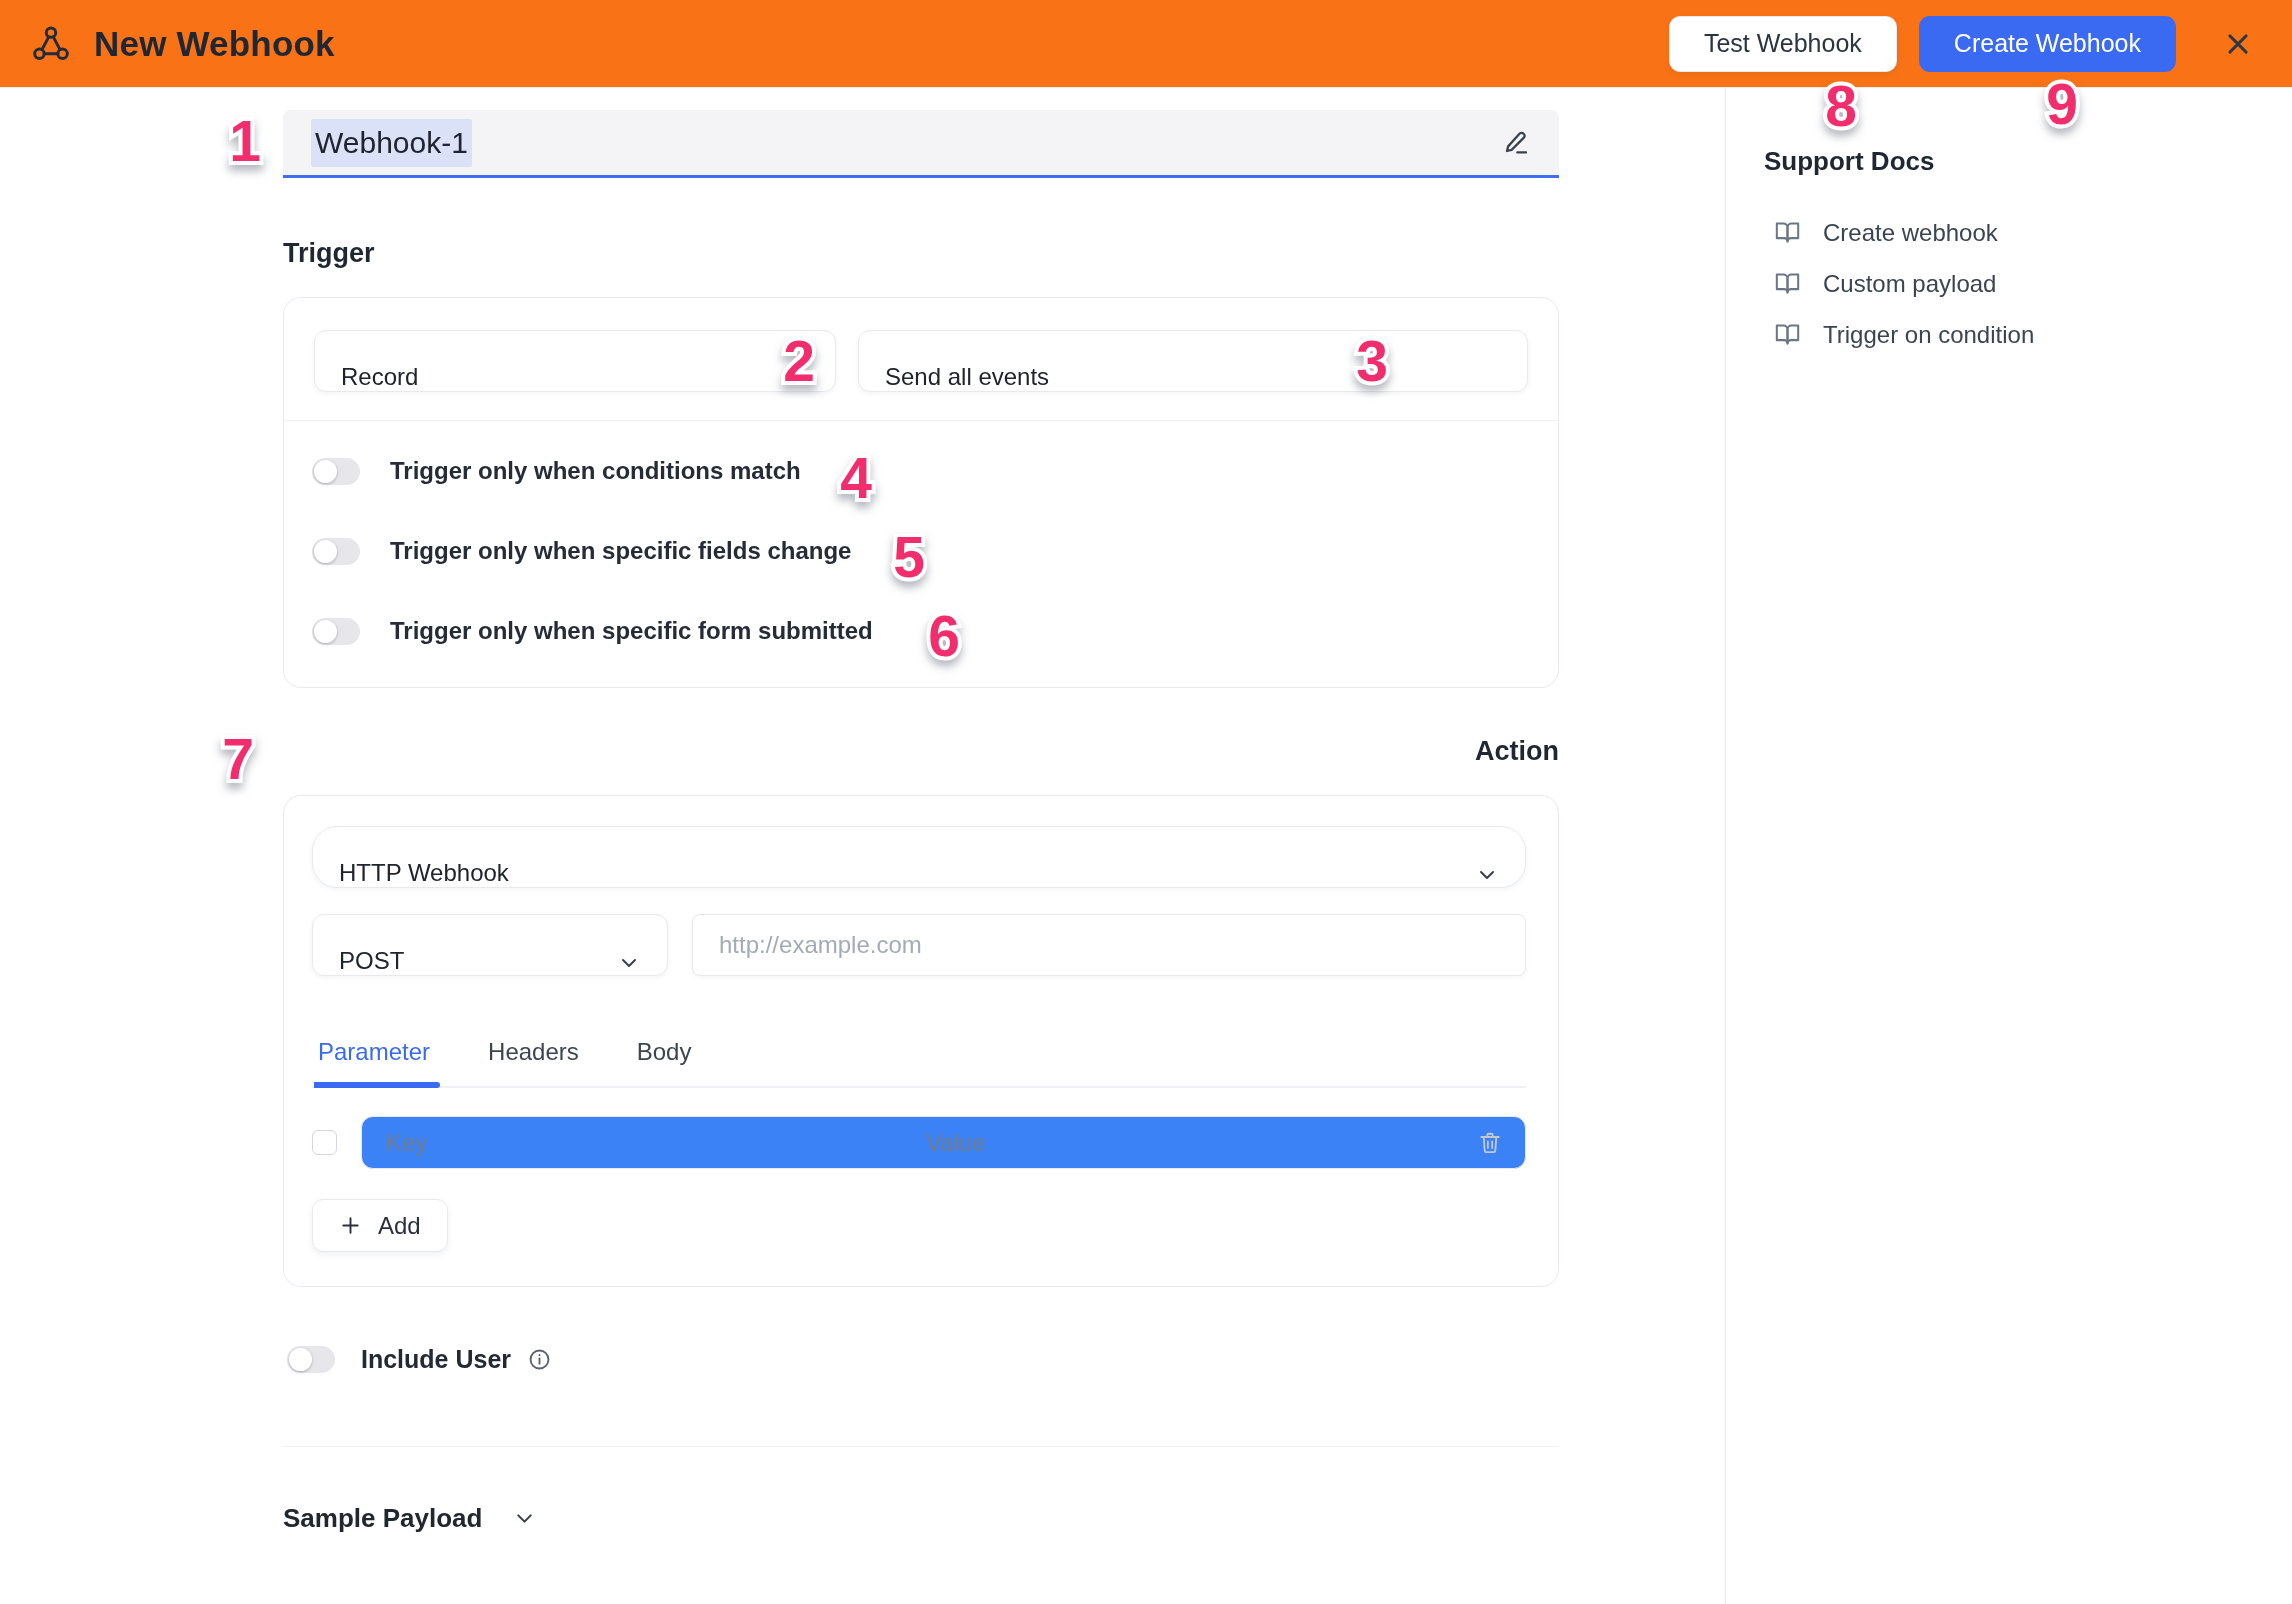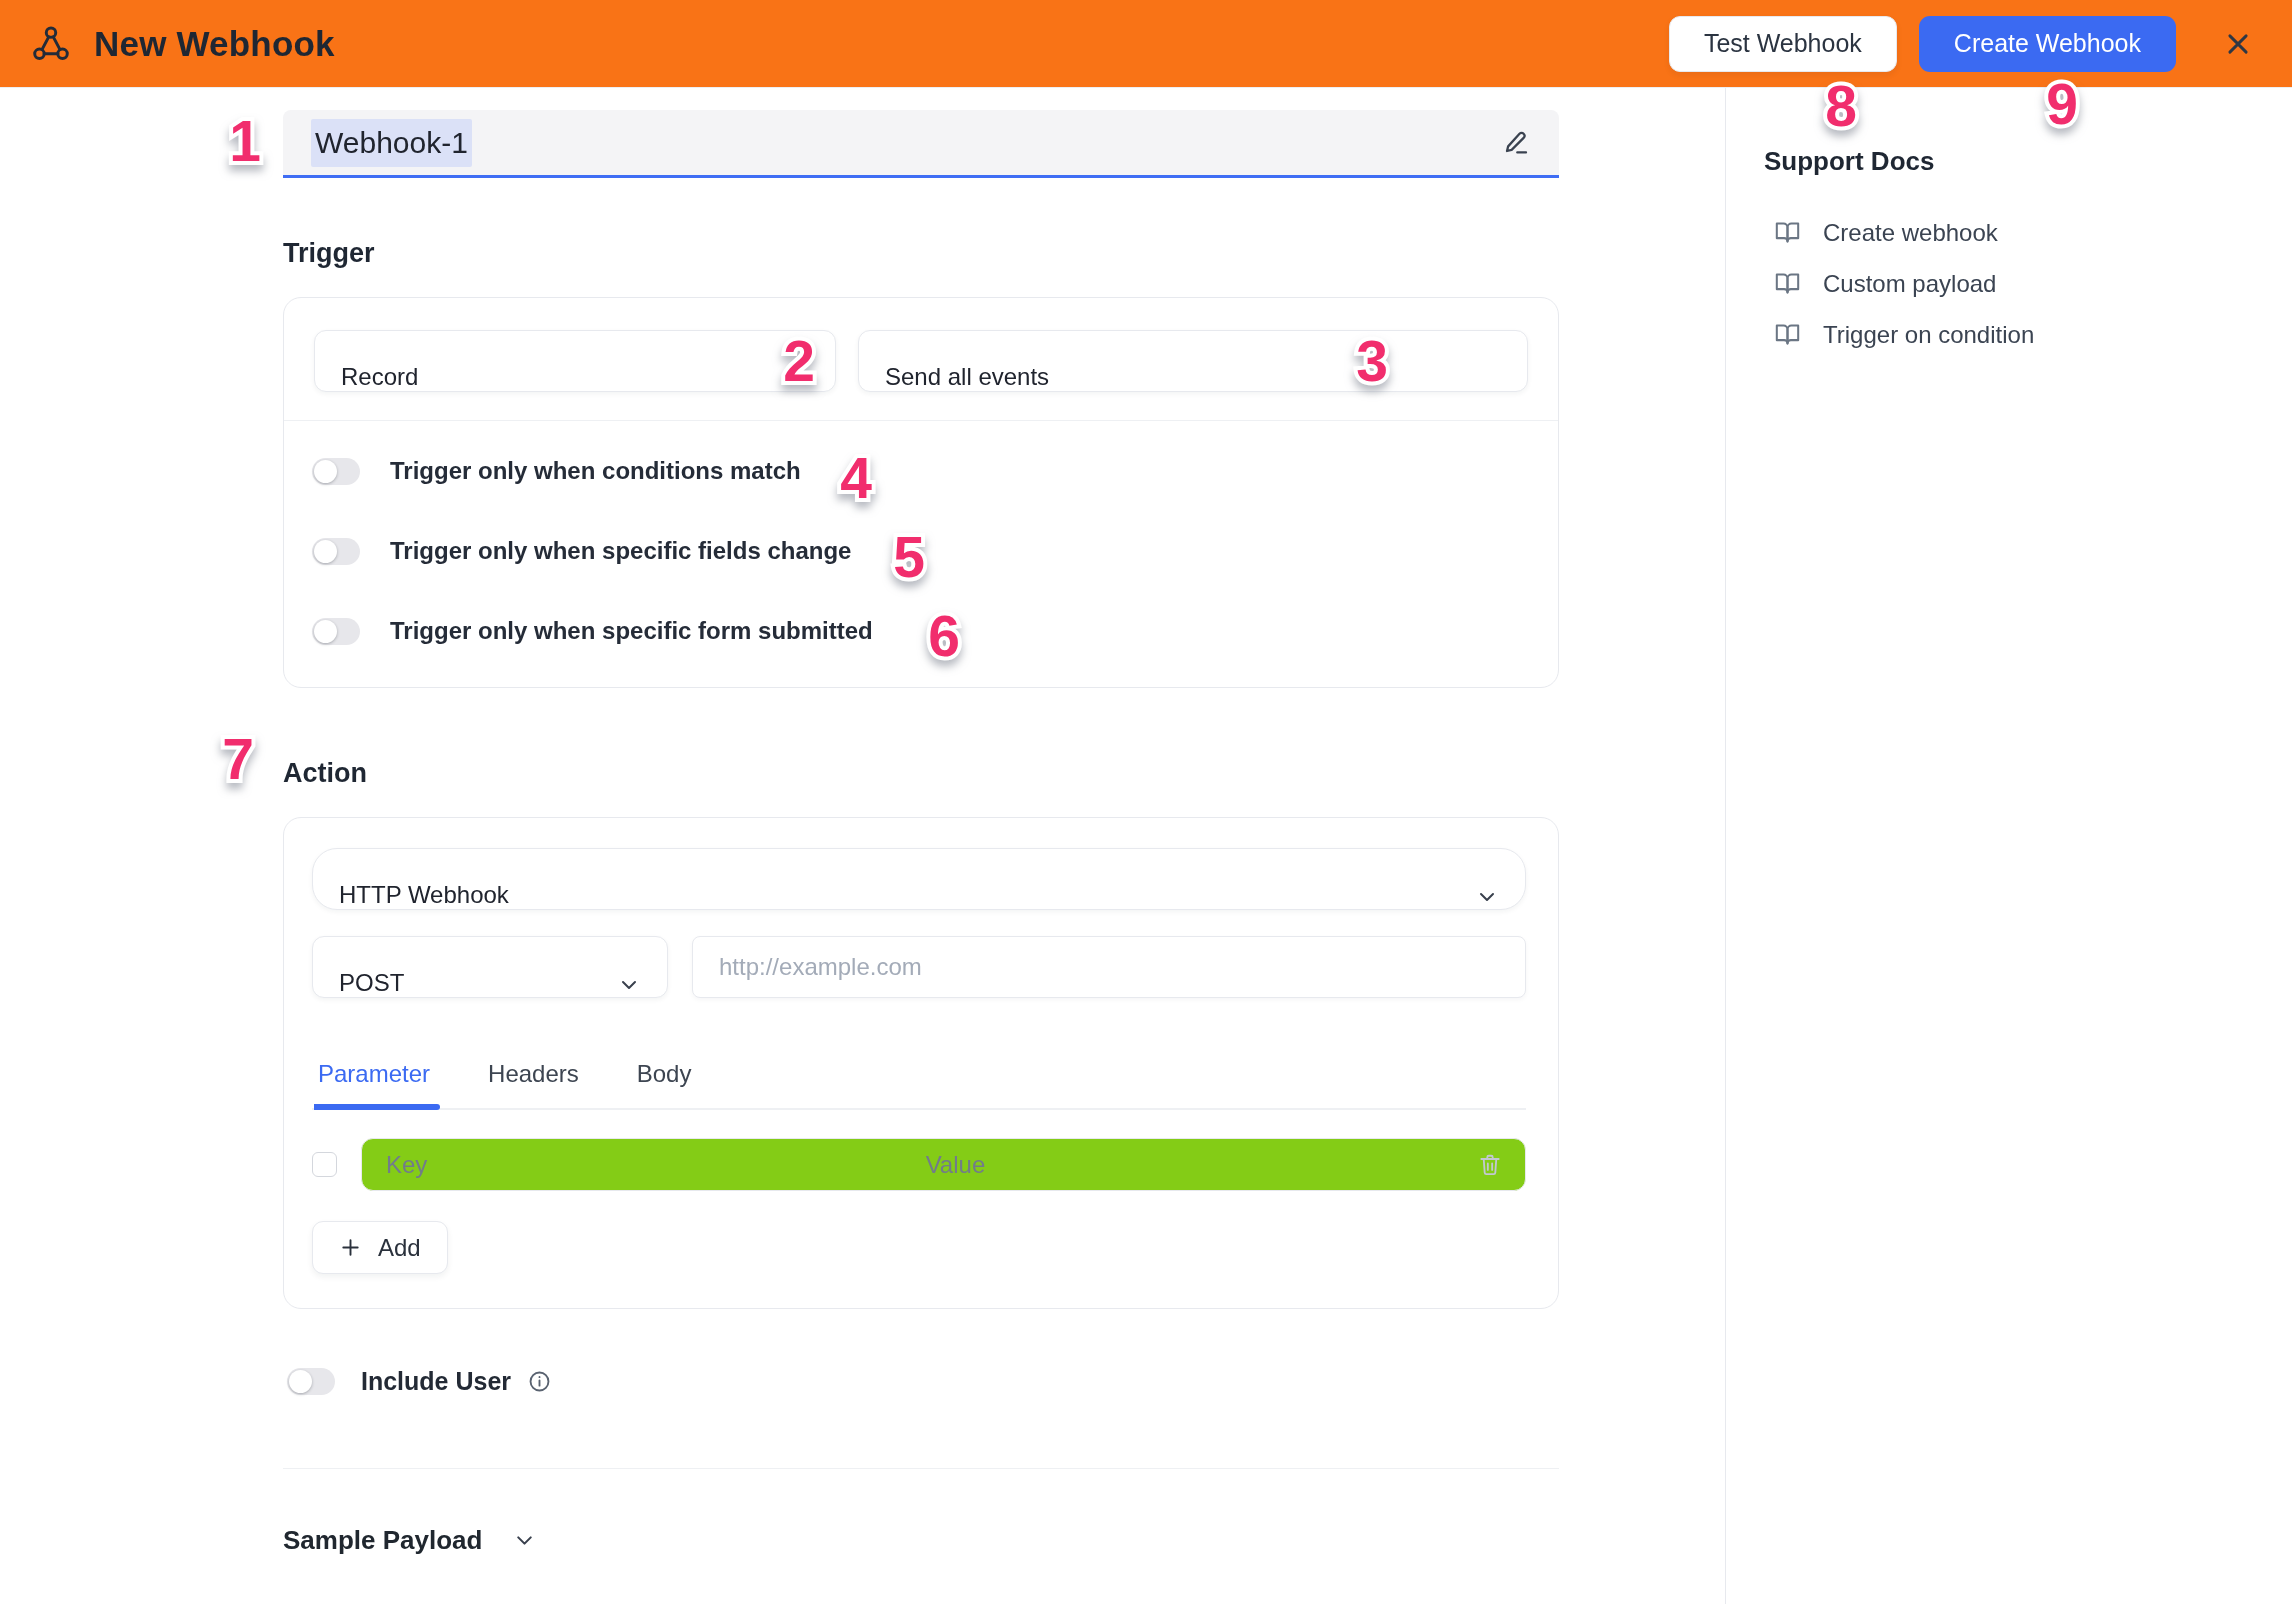--- a/index.html
+++ b/index.html
@@ -30,21 +30,21 @@
   .doc-item span { margin-left:22px; font-size:24px; color:#3b4452; }
 
   
   .name-field { margin-top:22px; height:68px; background:#f4f4f6; border-bottom:3px solid #3f6df4; border-radius:8px 8px 0 0; display:flex; align-items:center; padding:0 28px; cursor:text; }
   .name-text { font-size:30px; color:#20242e; background:#dbe1f7; padding:7px 4px; border-radius:2px; }
   .name-field .ic { width:30px; height:30px; margin-left:auto; color:#3a4250; }
 
   
   .section-heading { font-size:27px; font-weight:700; color:#1f2733; }
   .heading-trigger { margin-top:60px; }
-  .heading-action { margin-top:70px; }
+  .heading-action { margin-top:48px;text-align:right; }
   .card { margin-top:28px; border:1px solid #e7e9ee; border-radius:18px; background:#fff; }
 
   .selects-row { display:flex; gap:22px; padding:32px 30px 28px 30px; }
   .select { height:62px; border:1px solid #e7e9ee; border-radius:12px; background:#fff; display:flex; align-items:flex-end; padding:0 26px; font-size:24px; color:#20242e; box-shadow:0 2px 5px rgba(25,30,40,.05); cursor:pointer; }
   .select .chev { margin-left:auto; width:24px; height:24px; color:#39404d; flex:none; }
   .select-record { width:522px; }
   .select-events { flex:1; }
 
   .card-divider { border-top:1px solid #eef0f3; }
 
@@ -64,21 +64,21 @@
   .url-input { flex:1; min-width:0; }
   .text-input::placeholder { color:#a3abb8; }
 
   .tabs { margin-top:62px; display:flex; gap:50px; border-bottom:2px solid #eef0f3; padding:0 2px; }
   .tab { position:relative; font-size:24px; font-weight:500; color:#3d4551; padding:0 4px 20px 4px; cursor:pointer; }
   .tab.active { color:#3b6af2; }
   .tab.active::after { content:""; position:absolute; left:0; right:-6px; bottom:-2px; height:6px; background:#3b6af2; border-radius:0 4px 4px 0; }
 
   .kv-row { margin-top:28px; display:flex; align-items:center; }
   .checkbox { width:25px; height:25px; border:1.5px solid #d4d7dd; border-radius:6px; background:#fff; flex:none; cursor:pointer; }
-  .kv-group { margin-left:24px; flex:1; display:flex; align-items:stretch; height:53px; border:1px solid #e7e9ee; border-radius:12px; overflow:hidden; background:#84cc16; }
+  .kv-group { margin-left:24px; flex:1; display:flex; align-items:stretch; height:53px; border:1px solid #e7e9ee; border-radius:12px; overflow:hidden; background:#3b82f6; }
   .kv-group input { border:none; outline:none; font-size:24px; font-family:inherit; color:#20242e; padding:0 24px; background:transparent; }
   .kv-group input::placeholder { color:#727c8a; }
   .kv-key { flex:0 0 46.4%; border-right:1px solid #eef0f3; }
   .kv-value { flex:1; min-width:0; border-right:1px solid #eef0f3; }
   .kv-trash { width:70px; flex:none; display:flex; align-items:center; justify-content:center; color:#c2c8d1; cursor:pointer; }
   .kv-trash .ic { width:26px; height:26px; }
 
   .add-btn { margin-top:30px; display:inline-flex; align-items:center; gap:16px; height:53px; padding:0 26px; border:1px solid #e7e9ee; border-radius:11px; background:#fff; box-shadow:0 3px 6px rgba(25,30,40,.06); font-size:24px; font-weight:500; color:#2a313c; cursor:pointer; }
   .add-btn .ic { width:23px; height:23px; color:#2a313c; }
 

